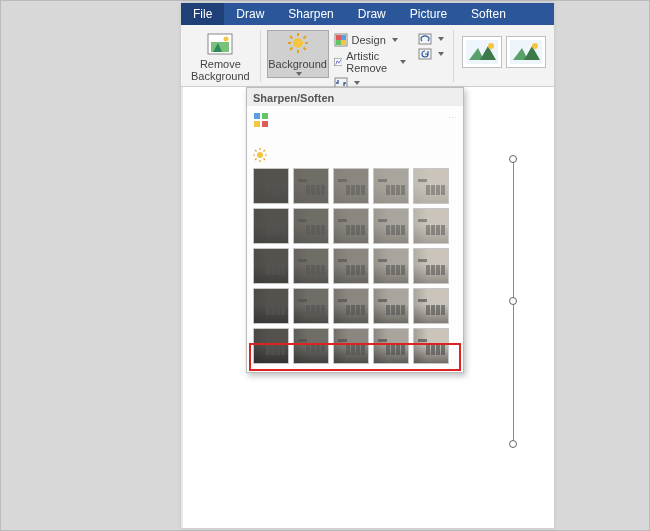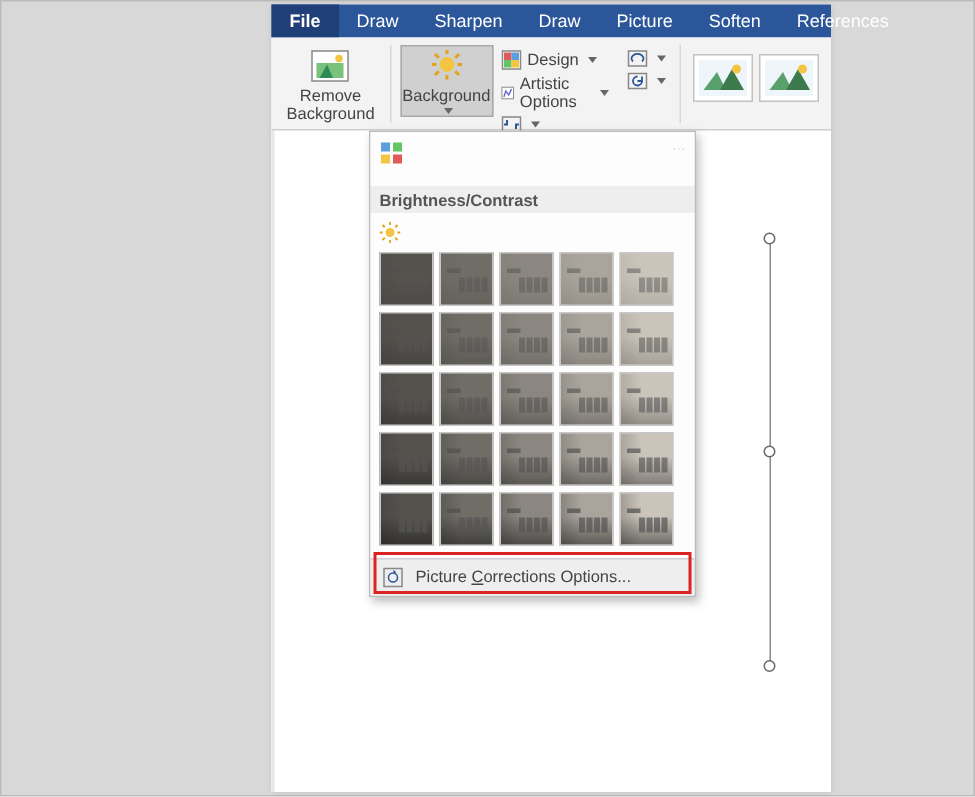--- a/index.html
+++ b/index.html
@@ -38,21 +38,20 @@
   }
   .menu-tab {
     padding: 0 12px;
     font-size: 12px;
     line-height: 22px;
     color: #fff;
     cursor: default;
   }
   .menu-tab.file {
     background: #1e3f77;
-    font-weight: bold;
   }
   .ribbon {
     height: 62px;
     background: #f3f3f3;
     border-bottom: 1px solid #cfcfcf;
     display: flex;
     align-items: flex-start;
     padding: 3px 2px 0 2px;
     position: relative;
     z-index: 2; 
@@ -219,21 +218,20 @@
 <div class="outer-border">
   <div class="app-window">
 
     <div class="menu-bar">
       <div class="menu-tab file">File</div>
       <div class="menu-tab">Draw</div>
       <div class="menu-tab">Sharpen</div>
       <div class="menu-tab">Draw</div>
       <div class="menu-tab">Picture</div>
       <div class="menu-tab">Soften</div>
-      <div class="menu-tab">References</div>
     </div>
 
     <div class="ribbon">
       <div class="ribbon-group">
         <div class="big-btn">
           <span class="icon-box">
             <svg width="26" height="22" viewBox="0 0 26 22">
               <rect x="1" y="1" width="24" height="20" fill="#fff" stroke="#888"></rect>
               <rect x="4" y="9" width="18" height="10" fill="#7ac27c"></rect>
               <polygon points="6,19 11,10 15,19" fill="#2e8b57"></polygon>
@@ -280,21 +278,21 @@
               <rect x="7" y="7" width="5" height="5" fill="#f4c542"></rect>
             </svg>
             <span>Design</span>
             <span class="dd-caret"></span>
           </div>
           <div class="small-row">
             <svg width="14" height="14" viewBox="0 0 14 14">
               <rect x="1" y="1" width="12" height="12" fill="#fff" stroke="#888"></rect>
               <path d="M3 11 L5 5 L8 9 L11 3" fill="none" stroke="#6a6ad4" stroke-width="1.5"></path>
             </svg>
-            <span>Artistic Options</span>
+            <span>Artistic Remove</span>
             <span class="dd-caret"></span>
           </div>
           <div class="small-row">
             <svg width="14" height="12" viewBox="0 0 14 12">
               <rect x="1" y="1" width="12" height="10" fill="none" stroke="#888"></rect>
               <path d="M4 3 L4 6 L2 6 M10 9 L10 6 L12 6" stroke="#2b579a" fill="none" stroke-width="1.3"></path>
             </svg>
             <span class="dd-caret"></span>
           </div>
         </div>
@@ -344,33 +342,33 @@
       <div class="doc-page">
 
         <div class="sel-line sel-v" style="left:286px;top:72px;height:285px"></div>
         <div class="sel-handle" style="left:286px;top:72px"></div>
         <div class="sel-handle" style="left:286px;top:214px"></div>
         <div class="sel-handle" style="left:286px;top:357px"></div>
       </div>
     </div>
 
     <div class="gallery">
+      <div class="gallery-section-title">Sharpen/Soften</div>
       <div class="gallery-body" style="min-height:32px;position:relative">
         <div class="gallery-icon-row">
           <svg width="16" height="16" viewBox="0 0 16 16">
             <rect x="1" y="1" width="6" height="6" fill="#5aa0e0"></rect>
               <rect x="9" y="1" width="6" height="6" fill="#64c564"></rect>
             <rect x="1" y="9" width="6" height="6" fill="#f4c542"></rect>
               <rect x="9" y="9" width="6" height="6" fill="#e05a5a"></rect>
           </svg>
         </div>
         <div style="position:absolute;right:6px;top:6px;opacity:.35;font-size:9px;color:#888">···</div>
       </div>
 
-      <div class="gallery-section-title">Brightness/Contrast</div>
       <div class="gallery-body">
         <div class="gallery-icon-row">
           <svg class="sun" viewBox="0 0 14 14">
             <circle cx="7" cy="7" r="3" fill="#f4c542"></circle>
             <g stroke="#e3a21a" stroke-width="1.2">
               <line x1="7" y1="0" x2="7" y2="2"></line>
                 <line x1="7" y1="12" x2="7" y2="14"></line>
               <line x1="0" y1="7" x2="2" y2="7"></line>
                 <line x1="12" y1="7" x2="14" y2="7"></line>
               <line x1="2" y1="2" x2="3.5" y2="3.5"></line>
@@ -602,26 +600,18 @@
               <div class="sb">
                 <span style="opacity: 0.71;"></span>
                 <span style="opacity: 0.71;"></span>
                 <span style="opacity: 0.71;"></span>
                 <span style="opacity: 0.71;"></span>
               </div>
             </div>
           </div>
       </div>
 
-      <div class="gallery-footer">
-        <svg width="14" height="14" viewBox="0 0 14 14">
-          <rect x="1" y="1" width="12" height="12" fill="none" stroke="#888"></rect>
-          <circle cx="7" cy="7" r="3" fill="none" stroke="#2b579a"></circle>
-          <path d="M7 2 L9 3 L8 5 Z" fill="#2b579a"></path>
-        </svg>
-        <span><span>Picture </span><span class="u">C</span><span>orrections Options...</span></span>
-      </div>
 
       <div class="highlight-box" style="left:2px;right:2px;bottom:1px;height:28px"></div>
     </div>
 
   </div>
 </div>
 
 </body></html>

